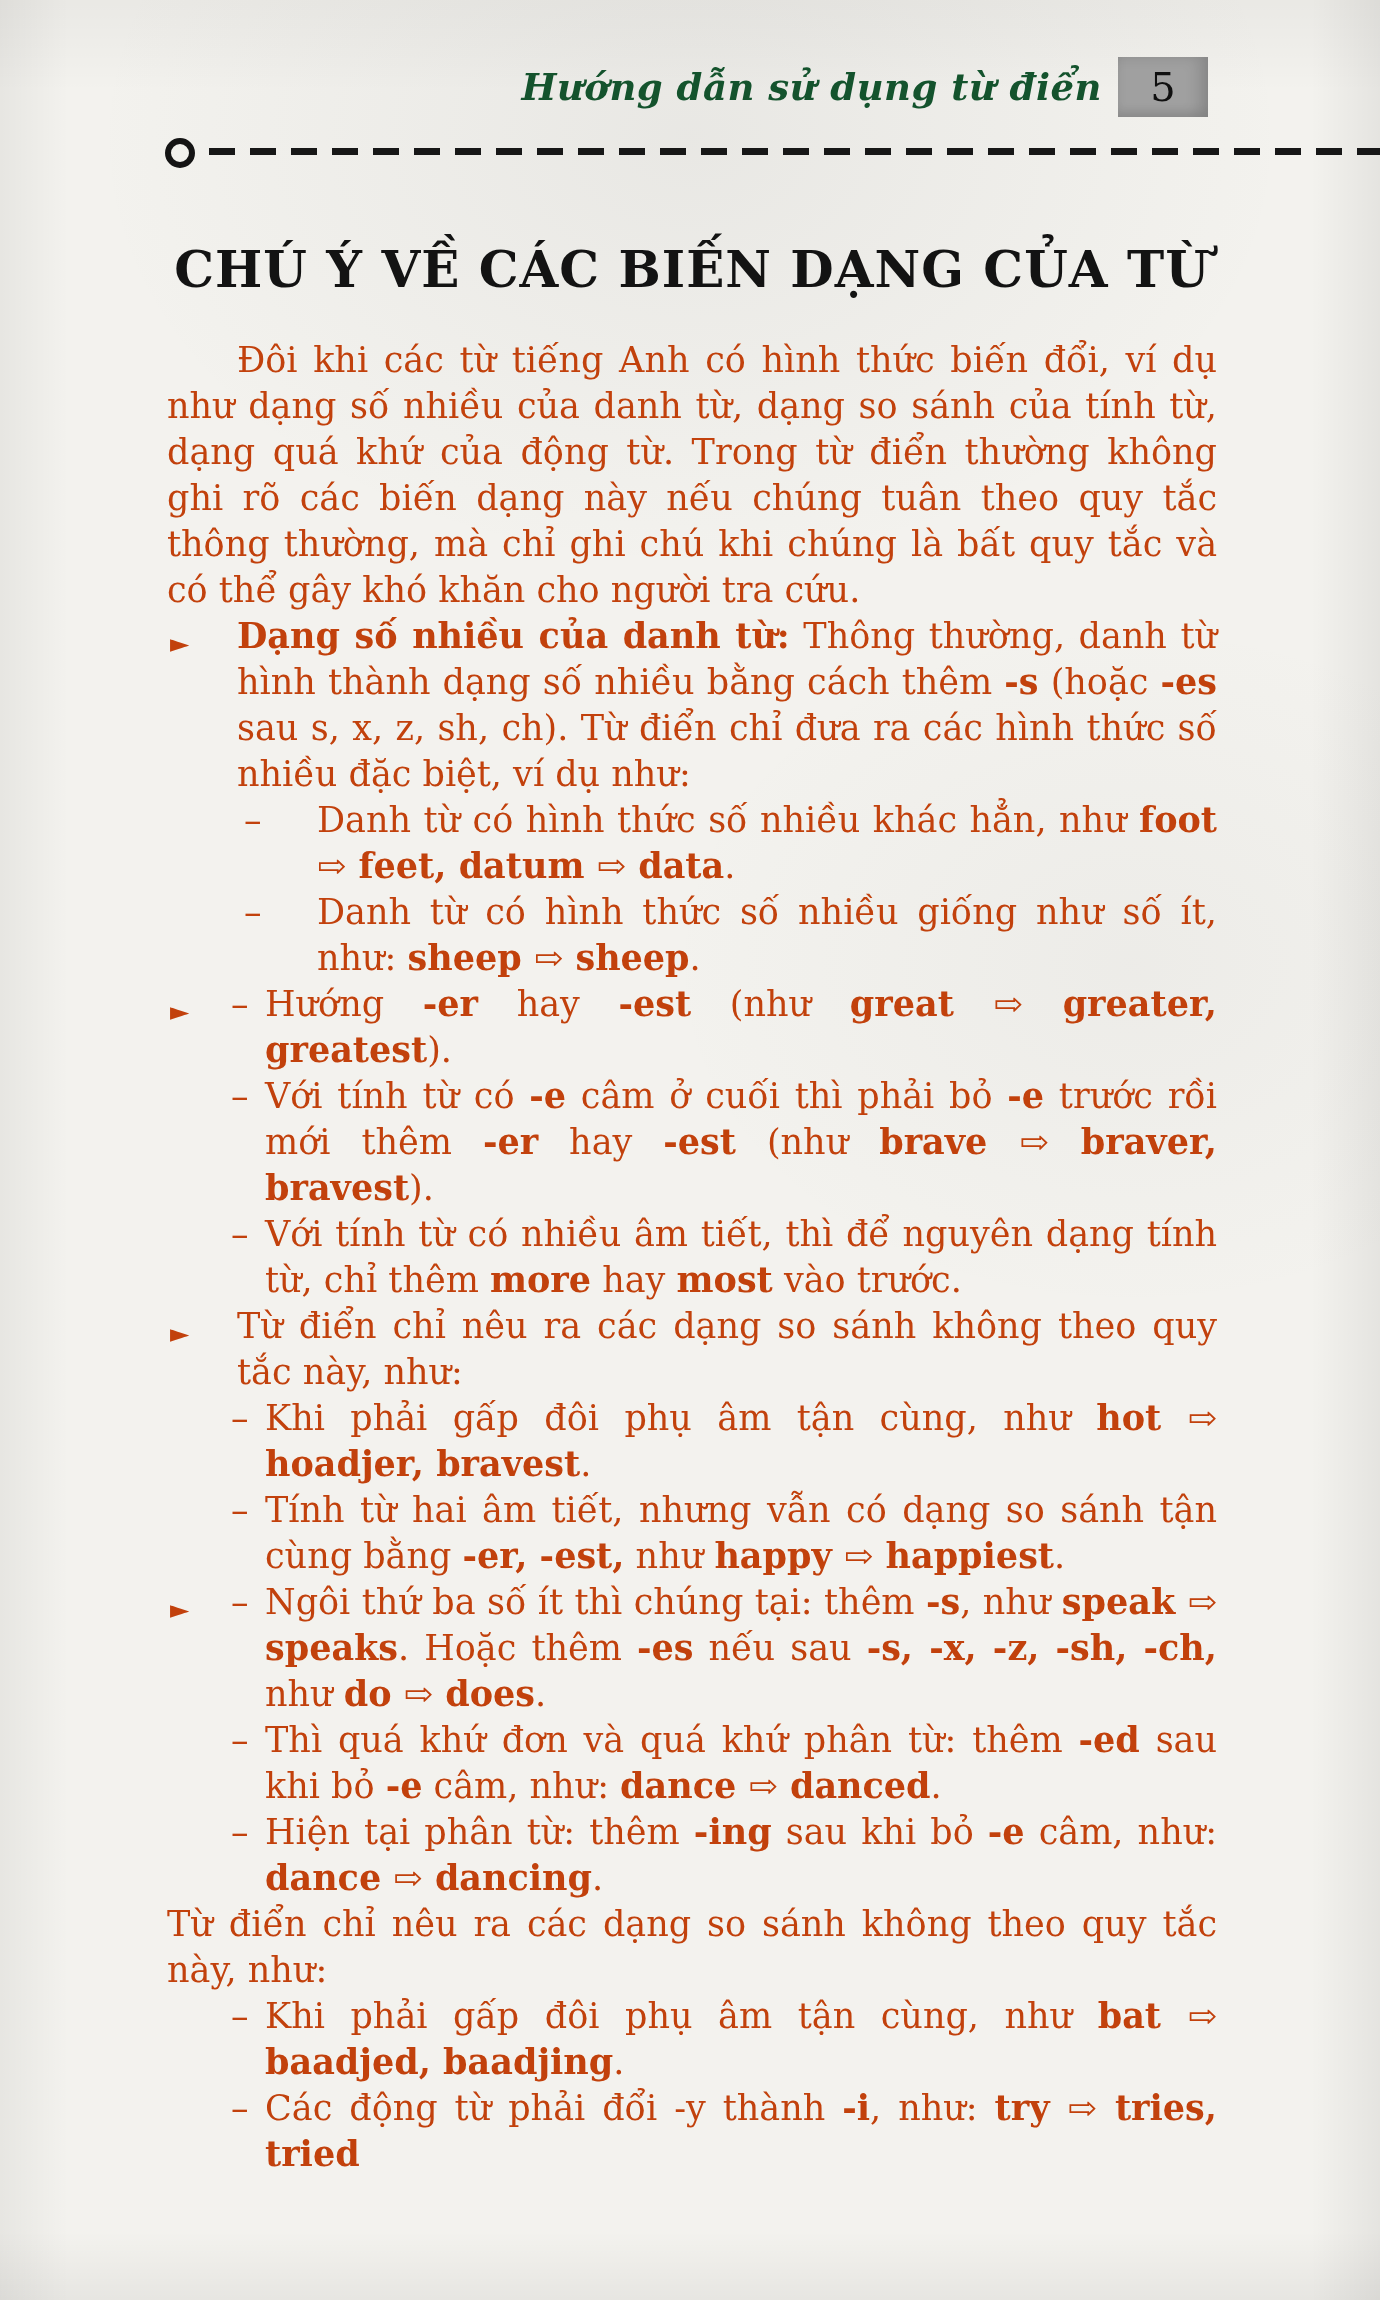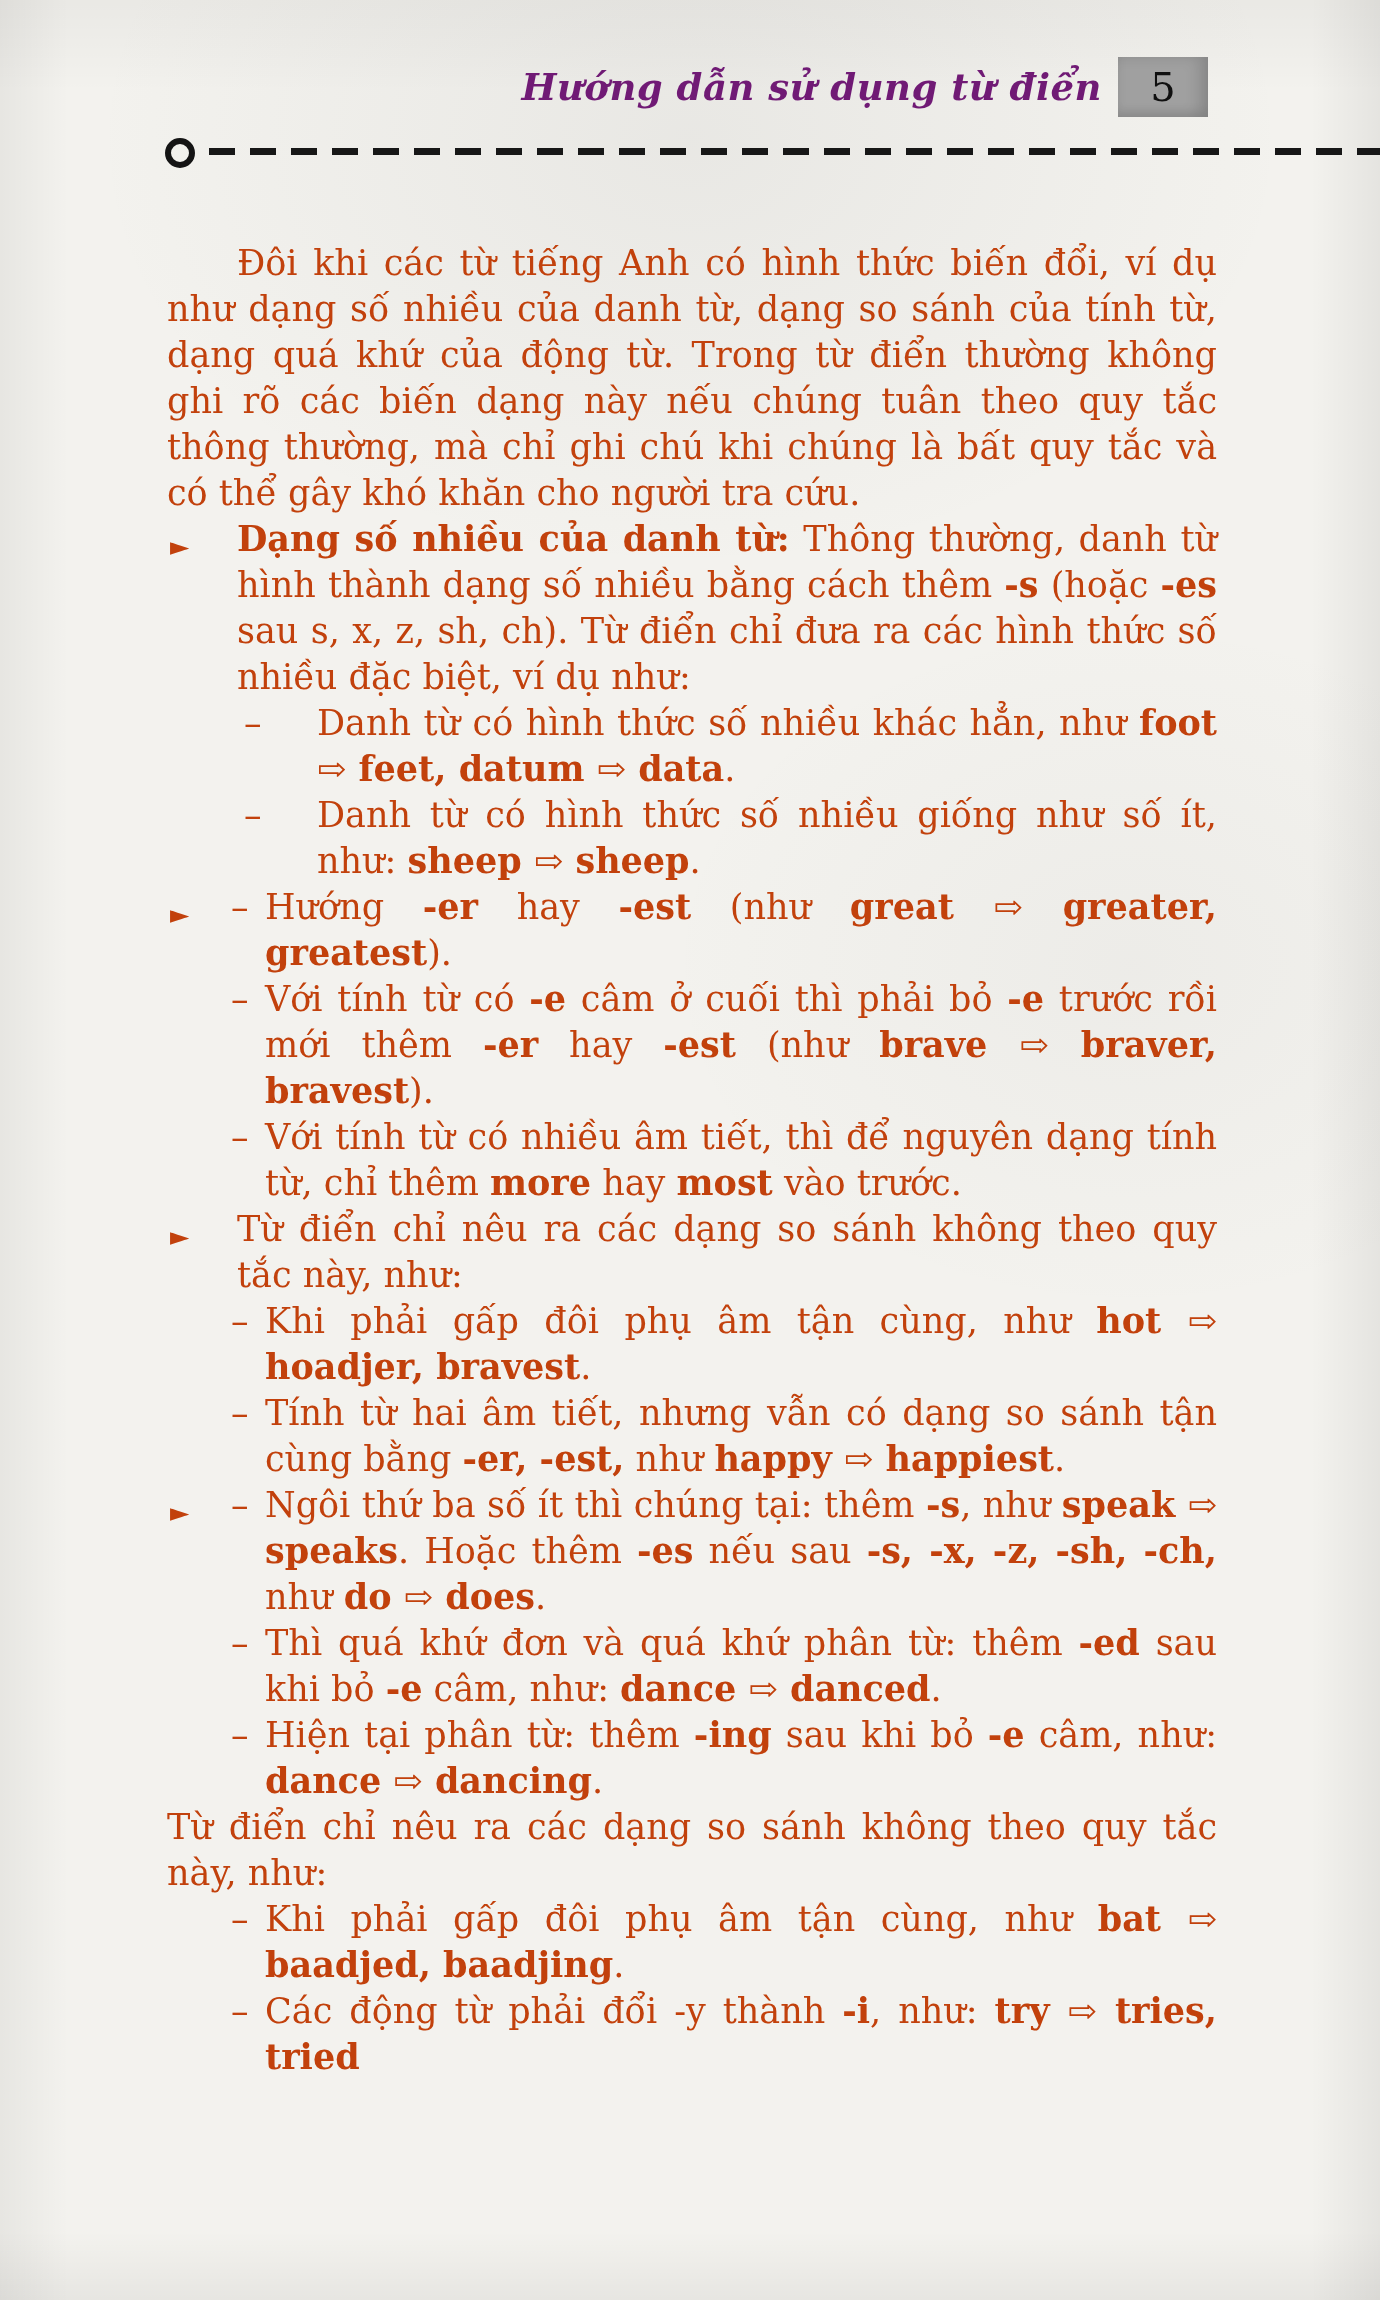--- a/index.html
+++ b/index.html
@@ -33,21 +33,21 @@
     display: flex;
     justify-content: flex-end;
     align-items: center;
     gap: 16px;
   }
   .header-title {
     font-size: 37px;
     font-weight: bold;
     font-style: italic;
     letter-spacing: 0.5px;
-    color: #701a75;
+    color: #14532d;
   }
   .page-num-box {
     width: 90px;
     height: 60px;
     background: #a0a0a0;
     box-shadow: inset -10px 0 14px rgba(0,0,0,0.12), inset 0 -6px 10px rgba(0,0,0,0.08);
     display: flex;
     align-items: center;
     justify-content: center;
   }
@@ -124,20 +124,21 @@
       <span>5</span>
     </span>
   </div>
 
   <div class="sep">
     <span class="sep-circle"></span>
     <span class="sep-dashes"></span>
   </div>
 
   <div class="doc">
+    <h1 class="doc-title">CHÚ Ý VỀ CÁC BIẾN DẠNG CỦA TỪ</h1>
     <div id="blocks">
         <div class="block para-indent"><span>Đôi khi các từ tiếng Anh có hình thức biến đổi, ví dụ như dạng số nhiều của danh từ, dạng so sánh của tính từ, dạng quá khứ của động từ. Trong từ điển thường không ghi rõ các biến dạng này nếu chúng tuân theo quy tắc thông thường, mà chỉ ghi chú khi chúng là bất quy tắc và có thể gây khó khăn cho người tra cứu.</span></div>
         <div class="block bullet"><span class="marker">►</span><b>Dạng số nhiều của danh từ:</b><span> Thông thường, danh từ hình thành dạng số nhiều bằng cách thêm </span><b>-s</b><span> (hoặc </span><b>-es</b><span> sau s, x, z, sh, ch). Từ điển chỉ đưa ra các hình thức số nhiều đặc biệt, ví dụ như:</span></div>
         <div class="block dash-a"><span class="marker">–</span><span>Danh từ có hình thức số nhiều khác hẳn, như </span><b>foot</b><b> ⇨ </b><b>feet, datum</b><b> ⇨ </b><b>data</b><span>.</span></div>
         <div class="block dash-a"><span class="marker">–</span><span>Danh từ có hình thức số nhiều giống như số ít, như: </span><b>sheep</b><b> ⇨ </b><b>sheep</b><span>.</span></div>
         <div class="block bullet"><span class="marker">►</span></div>
         <div class="block dash-b"><span class="marker">–</span><span>Hướng </span><b>-er</b><span> hay </span><b>-est</b><span> (như </span><b>great</b><b> ⇨ </b><b>greater, greatest</b><span>).</span></div>
         <div class="block dash-b"><span class="marker">–</span><span>Với tính từ có </span><b>-e</b><span> câm ở cuối thì phải bỏ </span><b>-e</b><span> trước rồi mới thêm </span><b>-er</b><span> hay </span><b>-est</b><span> (như </span><b>brave</b><b> ⇨ </b><b>braver, bravest</b><span>).</span></div>
         <div class="block dash-b"><span class="marker">–</span><span>Với tính từ có nhiều âm tiết, thì để nguyên dạng tính từ, chỉ thêm </span><b>more</b><span> hay </span><b>most</b><span> vào trước.</span></div>
         <div class="block bullet"><span class="marker">►</span><span>Từ điển chỉ nêu ra các dạng so sánh không theo quy tắc này, như:</span></div>

